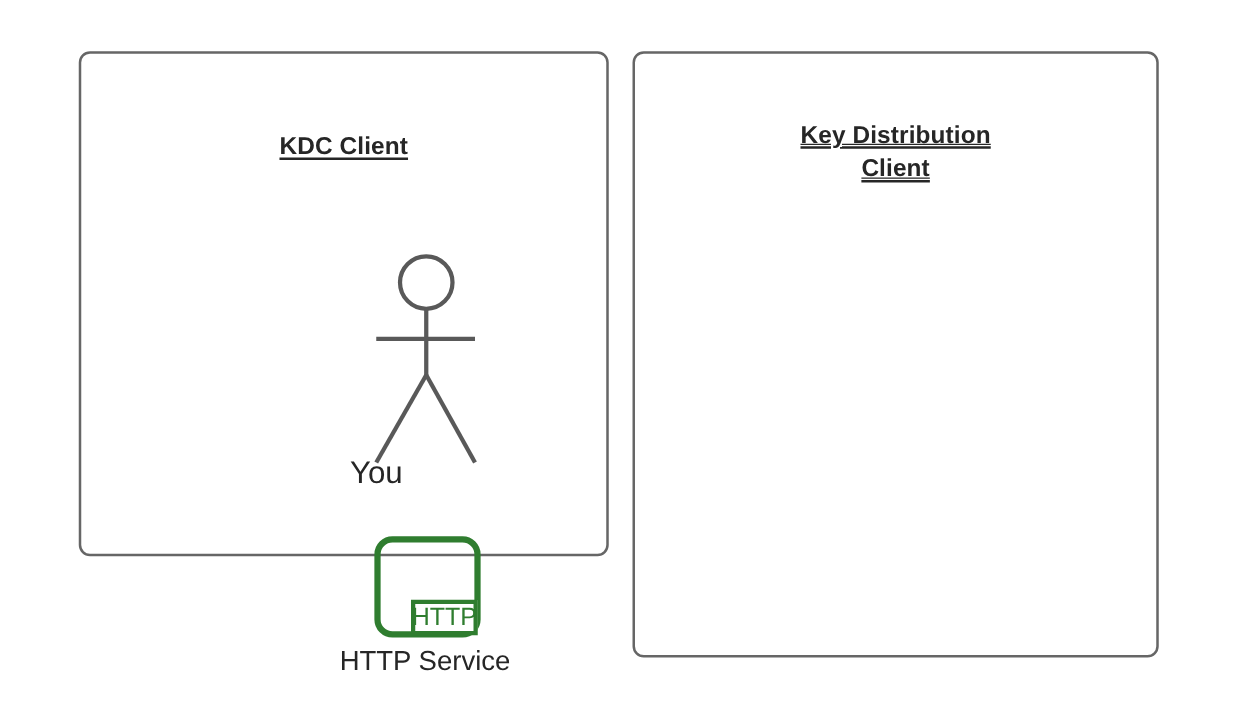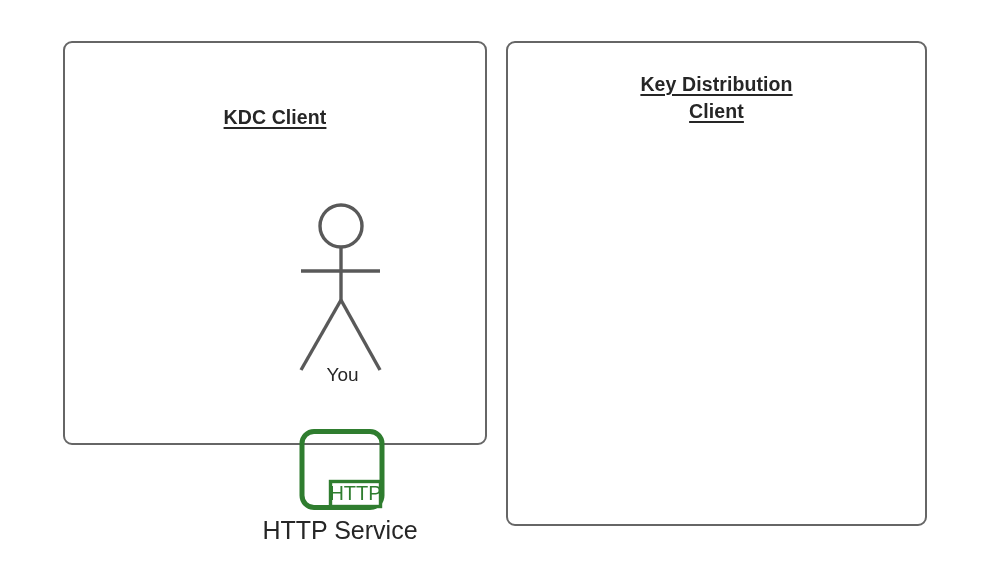--- a/index.html
+++ b/index.html
@@ -53,55 +53,54 @@
     color: #262626;
     line-height: 27px;
     letter-spacing: 0.1px;
   }
   .panel-title span {
     text-decoration: underline;
     text-underline-offset: 3px;
     text-decoration-thickness: 2px;
   }
   #panel-client .panel-title { top: 61px; }
-  #panel-kdc .panel-title { top: 28px; }
+  #panel-kdc .panel-title { top: 52px; text-decoration: underline; }
 
   
   #stick-figure {
     position: absolute;
     left: 215px;
     top: 155px;
     width: 125px;
     height: 185px;
   }
   #you-label {
     position: absolute;
     left: 215px;
     top: 321px;
     width: 125px;
-    text-align: center;
-    font-size: 19px;
+    font-size: 25px;
     color: #262626;
   }
 
   
   #http-icon {
     position: absolute;
     left: 228px;
     top: 380px;
     width: 95px;
     height: 90px;
   }
   #http-service-label {
     position: absolute;
     left: 165px;
     top: 473px;
     width: 220px;
     text-align: center;
-    font-size: 25px;
+    font-size: 22px;
     color: #262626;
   }
 </style>
 </head>
 <body>
 
 <div class="canvas">
 
   <div class="panel" id="panel-client">
 

